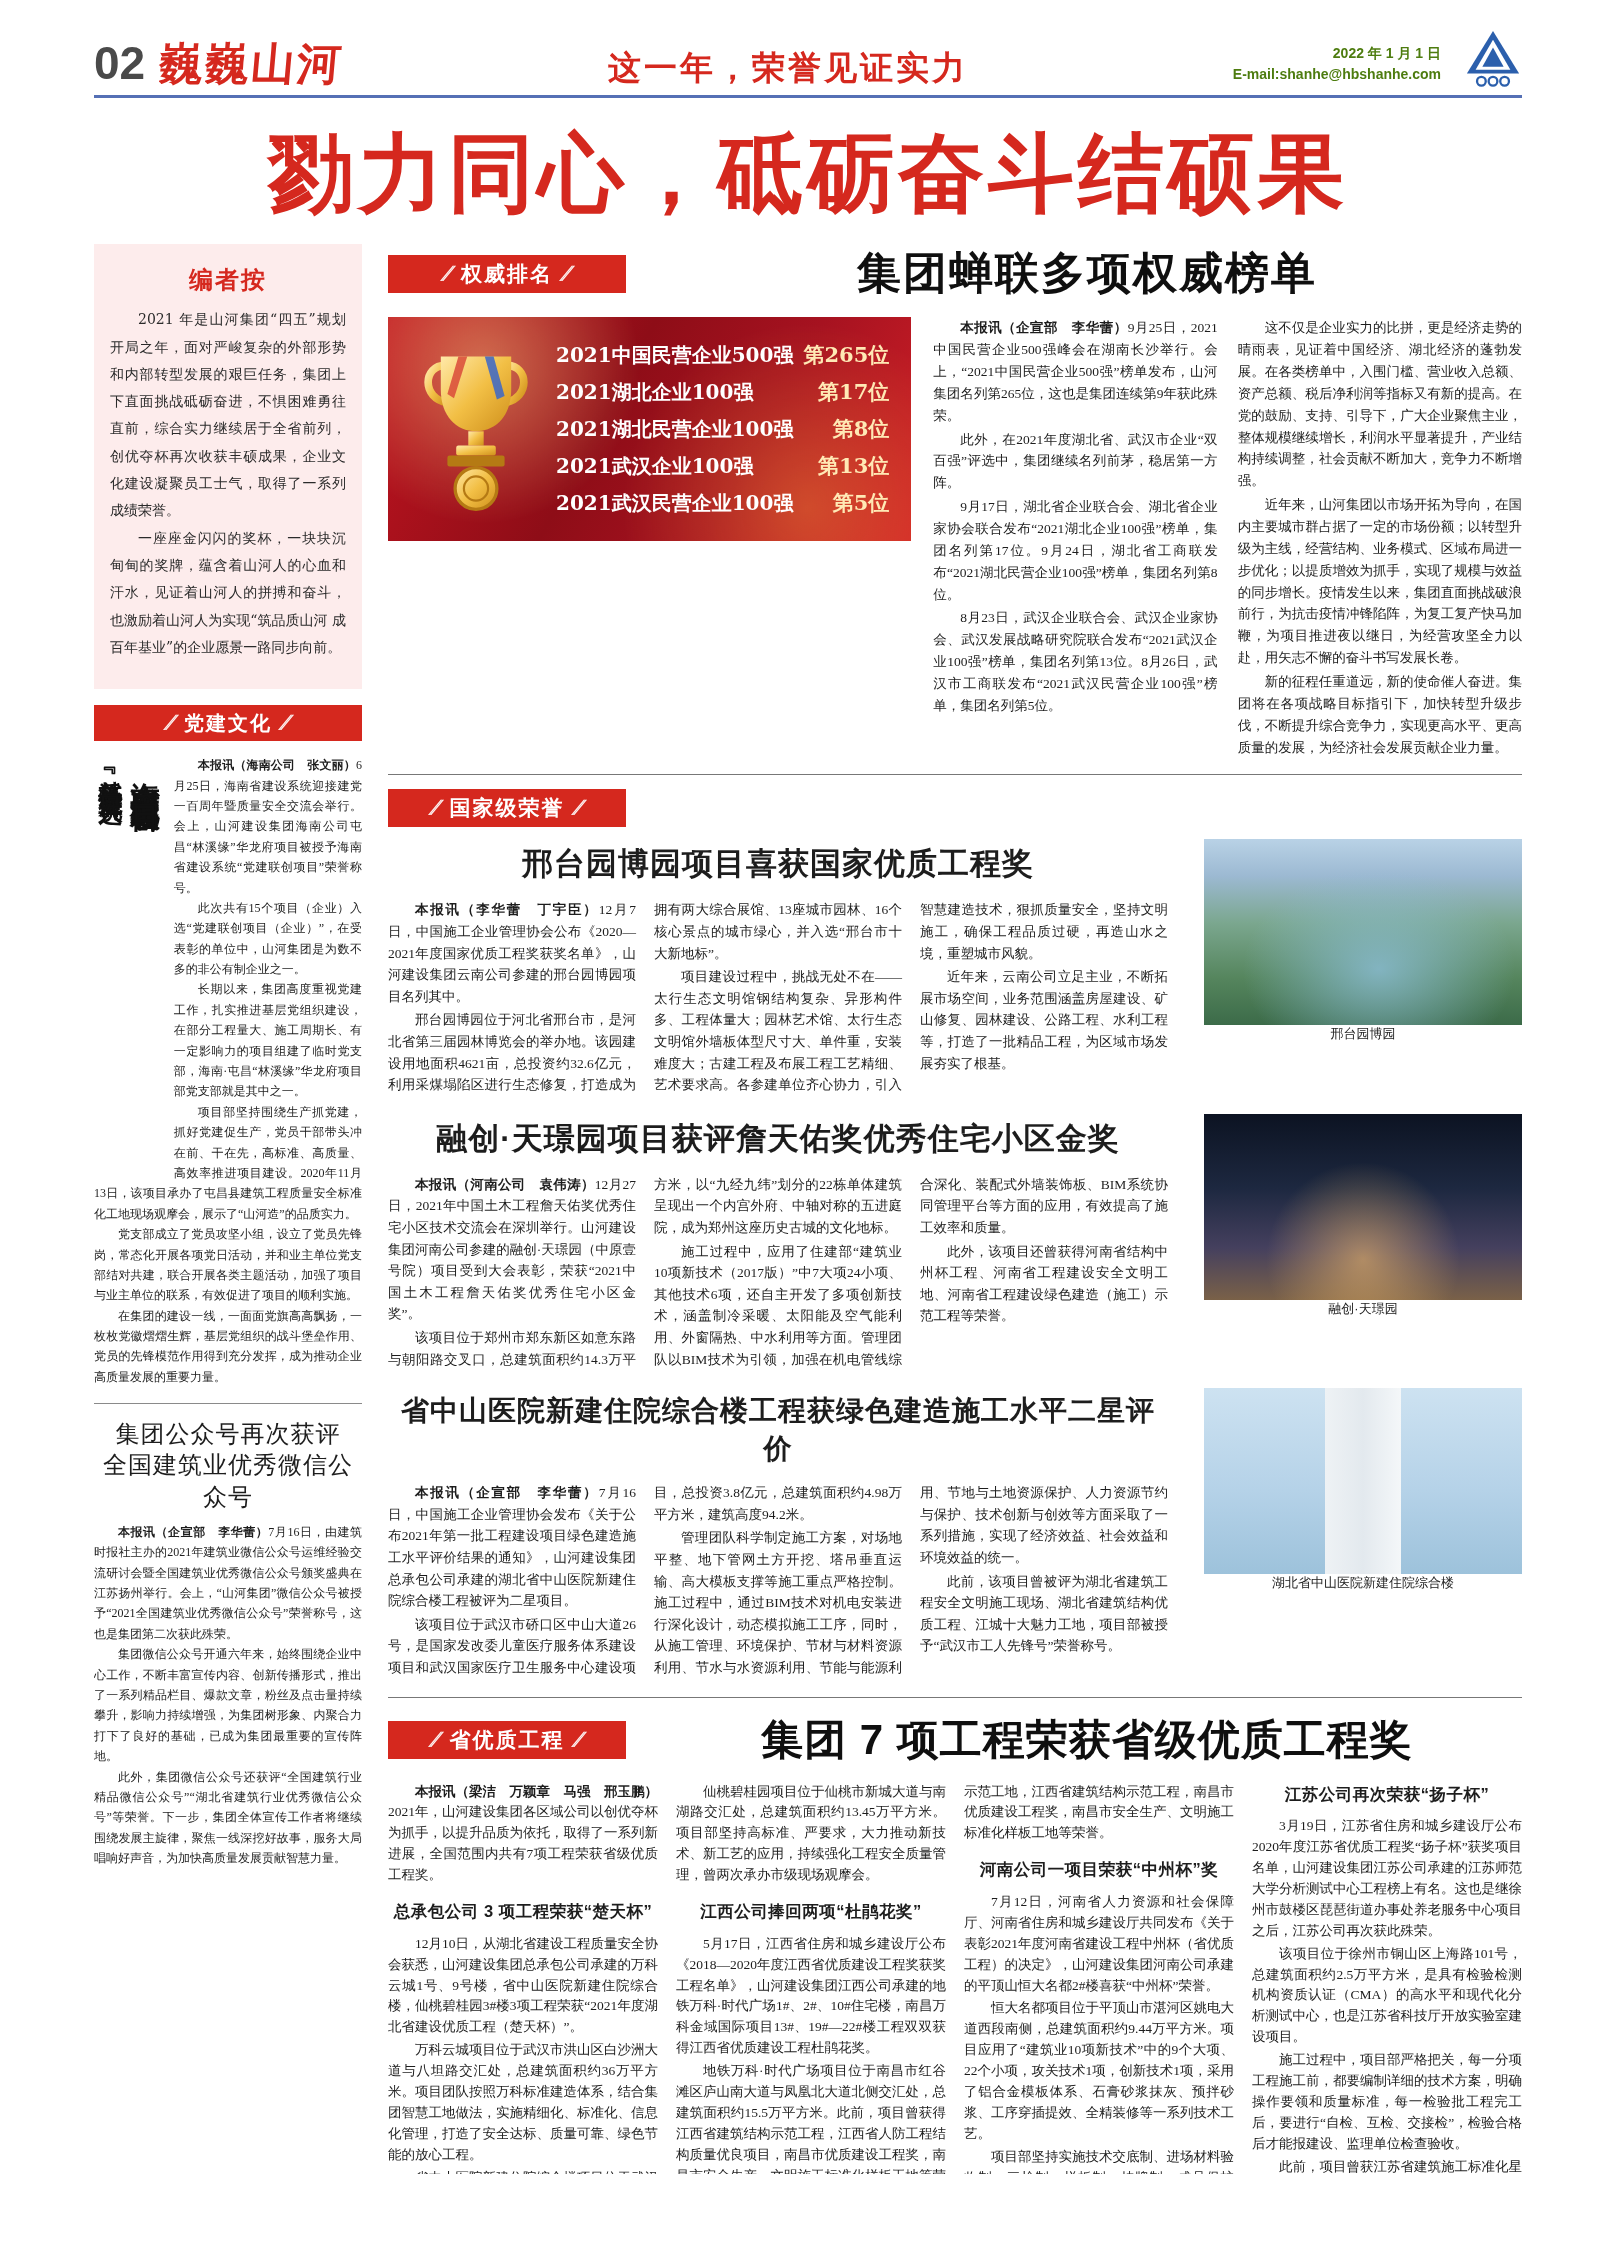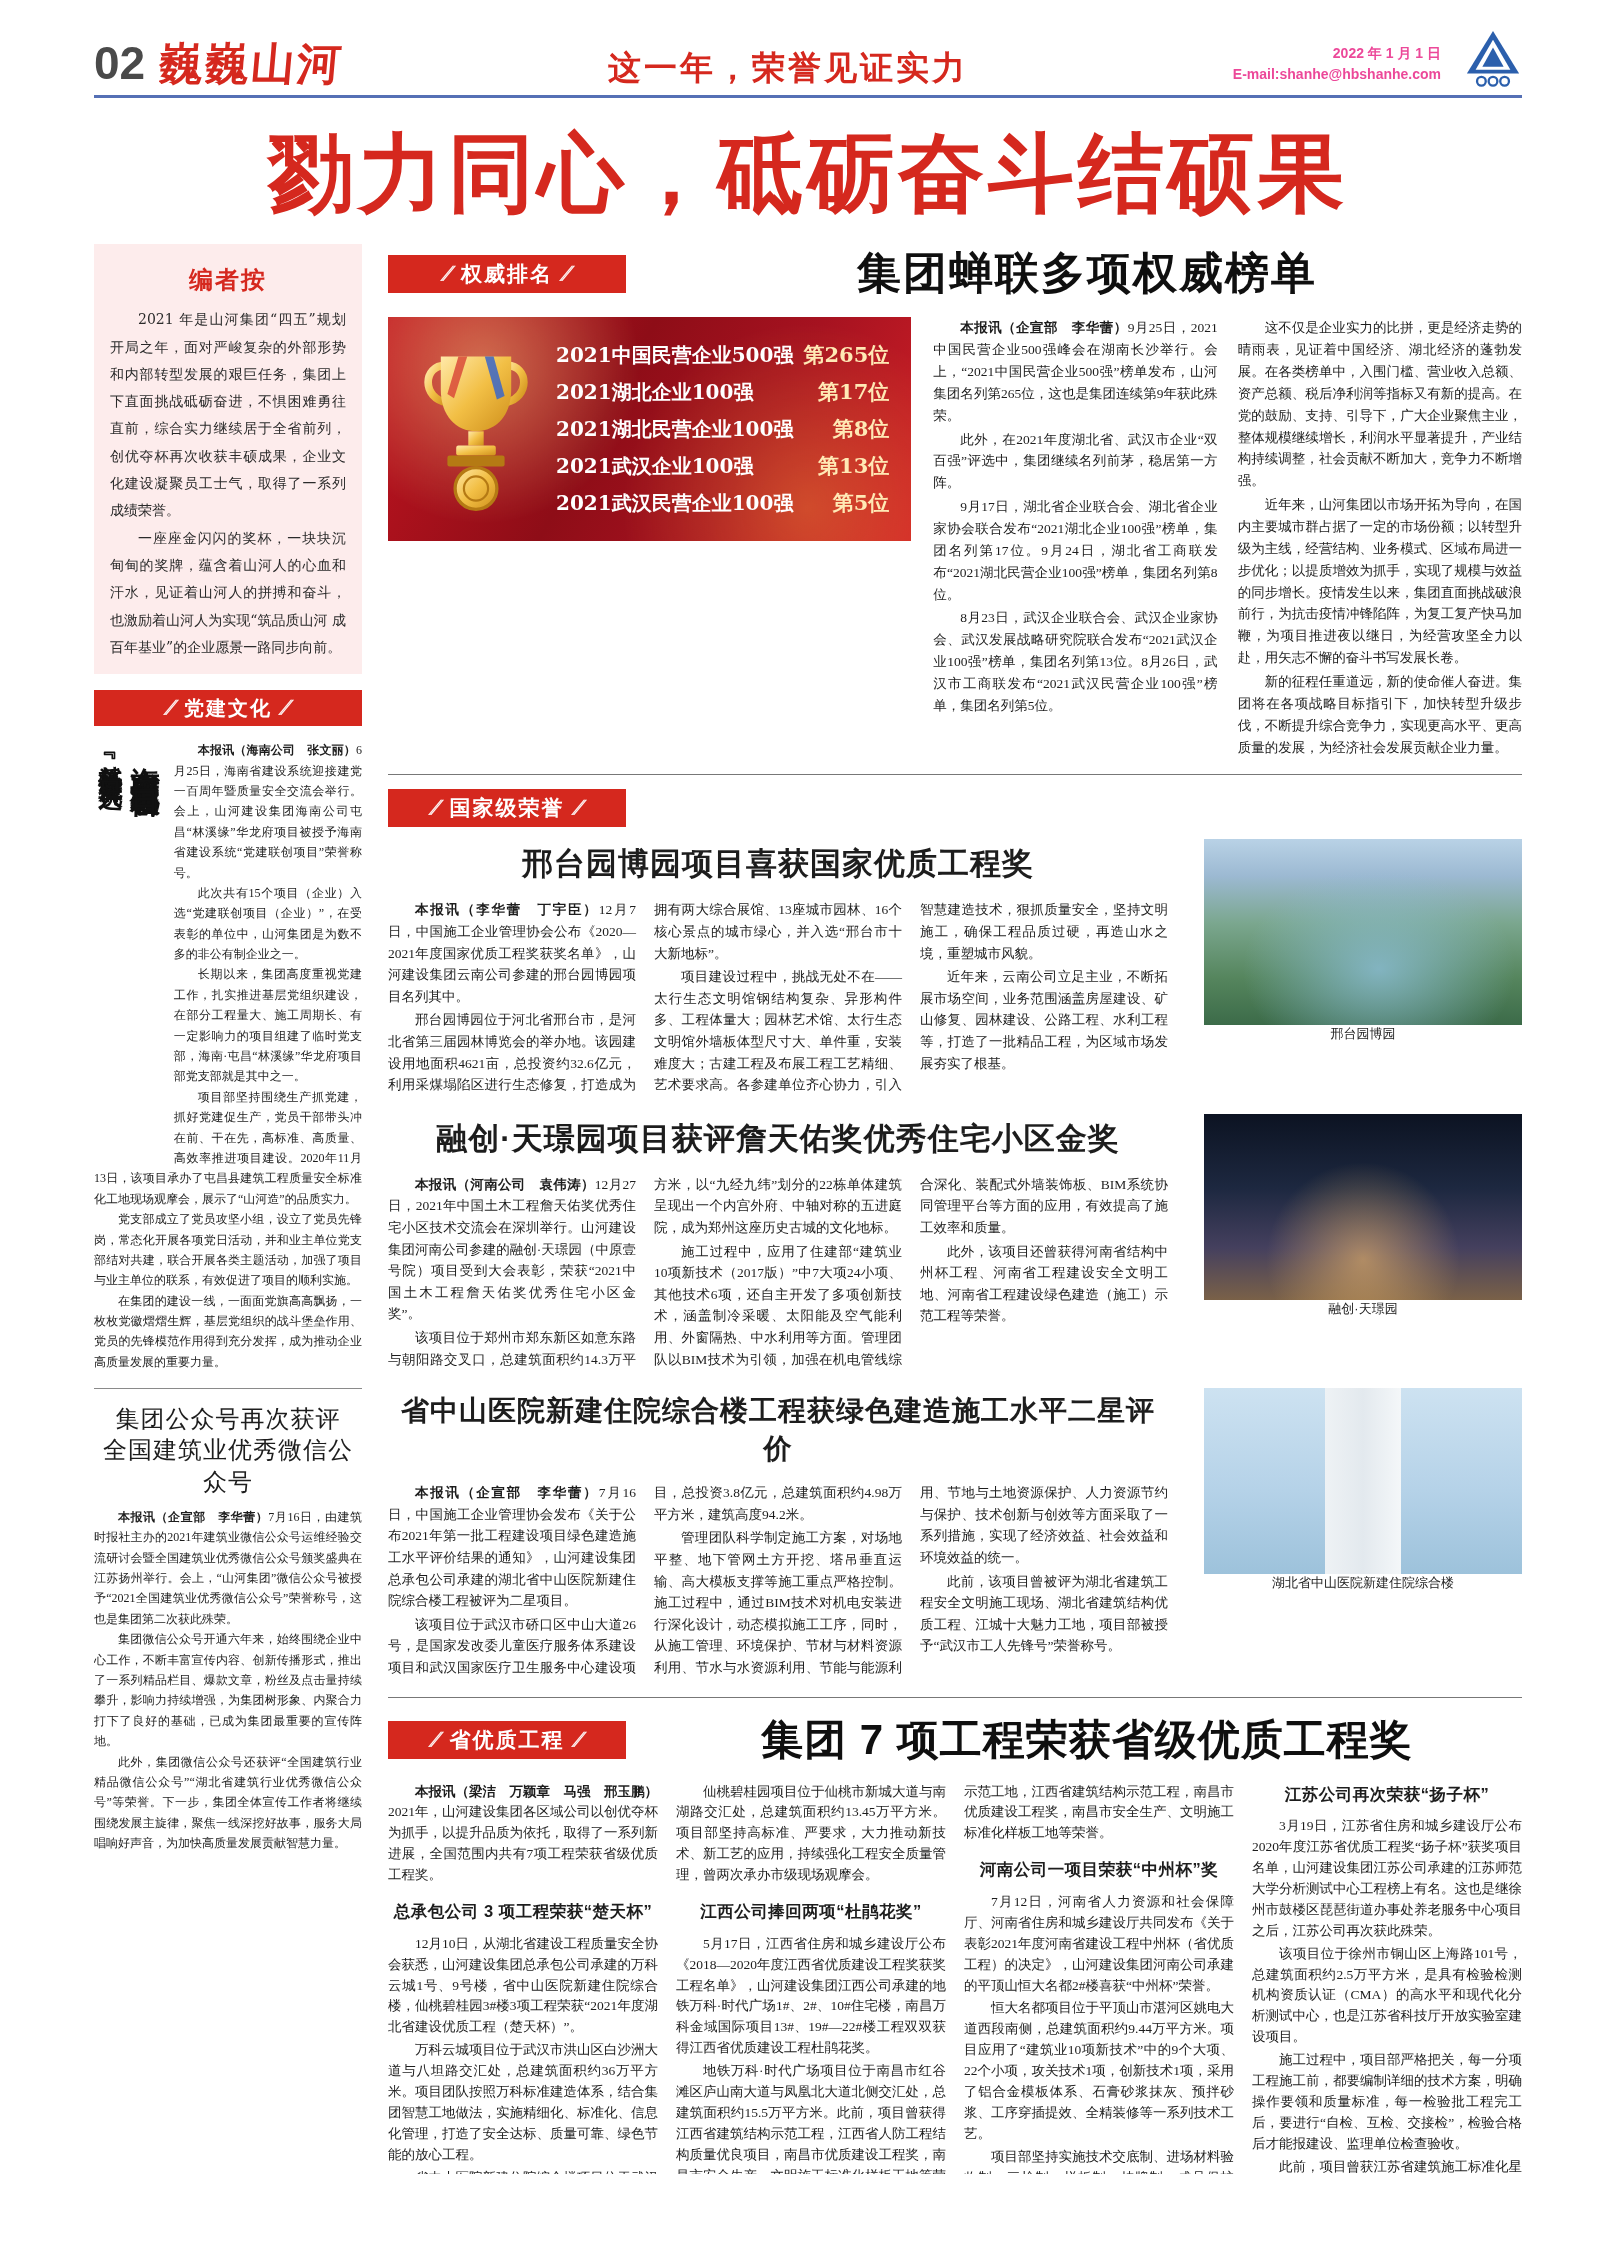--- a/index.html
+++ b/index.html
@@ -9,21 +9,21 @@
     font-family:"Liberation Serif", serif; color:#1d1d1d;
   }
   .page { width:100%; height:100%; padding:28px 78px 24px 94px; }
 
   
   .hdr { display:flex; align-items:flex-end; gap:23px; }
   .hdr-left { display:flex; align-items:flex-end; gap:14px; }
   .pageno { font-family:"Liberation Sans",sans-serif; font-size:46px; font-weight:700; color:#4a4a4a; line-height:1; }
   .masthead { font-family:"DejaVu Serif",serif; font-size:44px; font-weight:900; color:#d5281e; line-height:1; transform:skewX(-5deg); letter-spacing:2px; }
   .slogan { flex:1; text-align:center; font-family:"Liberation Sans",sans-serif; font-weight:900; font-size:33px; color:#d5281e; letter-spacing:3px; line-height:1.1; }
-  .pubmeta { text-align:right; font-family:"Liberation Sans",sans-serif; font-size:14px; font-weight:700; color:#ec4899; line-height:1.55; white-space:nowrap; }
+  .pubmeta { text-align:right; font-family:"Liberation Sans",sans-serif; font-size:14px; font-weight:700; color:#4d7c0f; line-height:1.55; white-space:nowrap; }
   .logo { width:58px; height:58px; flex:none; }
   .hdr-rule { margin-top:9px; border-top:3px solid #5570b5; }
 
   
   .main-headline {
     margin:30px 0 26px; text-align:center;
     font-family:"Liberation Sans",sans-serif; font-weight:900;
     font-size:86px; color:#d5281e; letter-spacing:4px; line-height:1.05;
   }
 
@@ -35,21 +35,21 @@
   
   .label {
     background:#d5281e; color:#fff; font-family:"Liberation Sans",sans-serif;
     font-weight:700; font-size:21px; height:38px; width:238px;
     display:flex; align-items:center; justify-content:center; gap:12px; letter-spacing:2px; flex:none;
   }
   .label .slash { font-weight:400; font-size:22px; opacity:.95; transform:skewX(-12deg); letter-spacing:-2px; }
   .label-sm { width:100%; height:36px; font-size:20px; }
 
   
-  .note { background:#fdecec; padding:20px 16px 13px; }
+  .note { background:#fdecec; padding:20px 16px 28px; }
   .note h2 { color:#d5281e; font-family:"Liberation Sans",sans-serif; font-size:24px; font-weight:900; text-align:center; margin-bottom:10px; letter-spacing:2px; }
   .note p { font-family:"DejaVu Serif",serif; font-size:14px; line-height:1.95; text-indent:2em; text-align:justify; color:#2a2a2a; }
 
   
   .party { margin-top:14px; overflow:hidden; }
   .v-head {
     float:left; writing-mode:vertical-rl; height:398px; margin:4px 10px 6px 0;
     font-family:"Liberation Sans",sans-serif; font-weight:900; color:#111;
   }
   .v-head .v-main { display:block; font-size:29px; line-height:1.25; letter-spacing:2px; }

